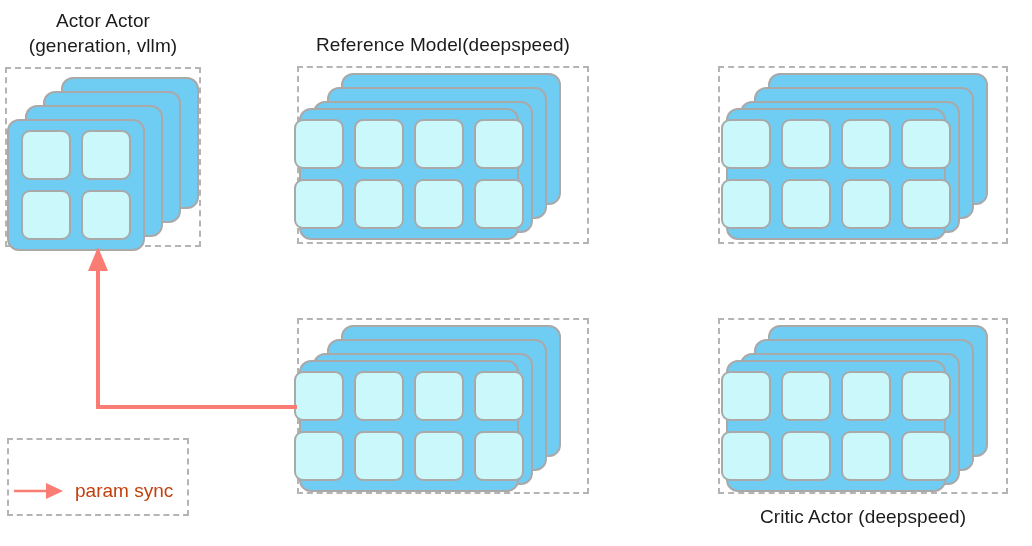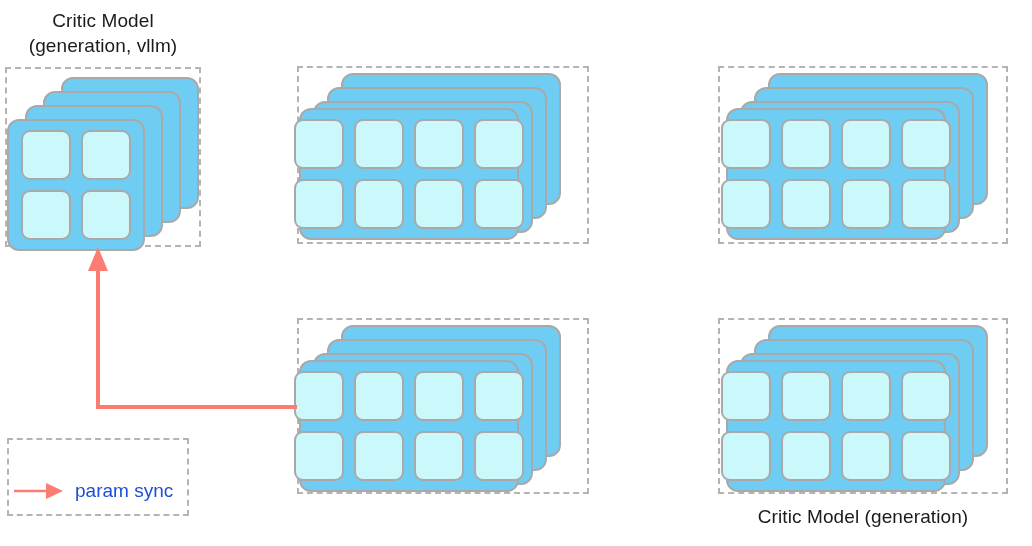--- a/index.html
+++ b/index.html
@@ -92,47 +92,48 @@
     position: absolute;
     display: flex;
     align-items: center;
     gap: 10px;
   }
   .legend-swatch {
     width: 52px;
     height: 18px;
   }
   .legend-label {
-    color: #1d4ed8;
+    color: #c2410c;
     font-size: 19px;
     white-space: nowrap;
   }
 </style>
 </head>
 <body>
 
 <div id="canvas">
 
-  <div class="caption" style="left:5px; top:8px; width:196px;">Critic Model
+  <div class="caption" style="left:5px; top:8px; width:196px;">Actor Actor
 (generation, vllm)</div>
 
   <div class="group-box" style="left:5px; top:67px; width:196px; height:180px;">
     <div class="stack" style="left:0; top:0; width:196px; height:180px;">
       <div class="card" style="left:54px; top:8px; width:138px; height:132px;"></div>
       <div class="card" style="left:36px; top:22px; width:138px; height:132px;"></div>
       <div class="card" style="left:18px; top:36px; width:138px; height:132px;"></div>
       <div class="card card-front grid-2x2" style="left:0px; top:50px; width:138px; height:132px;">
         <div class="tile"></div>
         <div class="tile"></div>
         <div class="tile"></div>
         <div class="tile"></div>
       </div>
     </div>
   </div>
 
+  <div class="caption" style="left:283px; top:32px; width:320px;">Reference Model(deepspeed)</div>
 
   <div class="group-box" style="left:297px; top:66px; width:292px; height:178px;">
     <div class="stack" style="left:0; top:0; width:292px; height:178px;">
       <div class="card" style="left:42px; top:5px; width:220px; height:132px;"></div>
       <div class="card" style="left:28px; top:19px; width:220px; height:132px;"></div>
       <div class="card" style="left:14px; top:33px; width:220px; height:132px;"></div>
       <div class="card card-front grid-4x2" style="left:0px; top:40px; width:220px; height:132px;">
         <div class="tile"></div>
         <div class="tile"></div>
         <div class="tile"></div>
@@ -194,21 +195,21 @@
         <div class="tile"></div>
         <div class="tile"></div>
         <div class="tile"></div>
         <div class="tile"></div>
         <div class="tile"></div>
         <div class="tile"></div>
       </div>
     </div>
   </div>
 
-  <div class="caption" style="left:703px; top:504px; width:320px;">Critic Model (generation)</div>
+  <div class="caption" style="left:703px; top:504px; width:320px;">Critic Actor (deepspeed)</div>
 
   <svg class="arrow-svg" viewBox="0 0 1032 546" xmlns="http://www.w3.org/2000/svg">
     <polyline points="297,407 98,407 98,262" fill="none" stroke="#fa7c72" stroke-width="4" stroke-linecap="butt" stroke-linejoin="miter"></polyline>
     <polygon points="98,247 108,271 88,271" fill="#fa7c72"></polygon>
   </svg>
 
   <div class="legend-box" style="left:7px; top:438px; width:182px; height:78px;"></div>
 
   <div class="legend-row" style="left:13px; top:480px;">
     <svg class="legend-swatch" viewBox="0 0 52 18" xmlns="http://www.w3.org/2000/svg">

